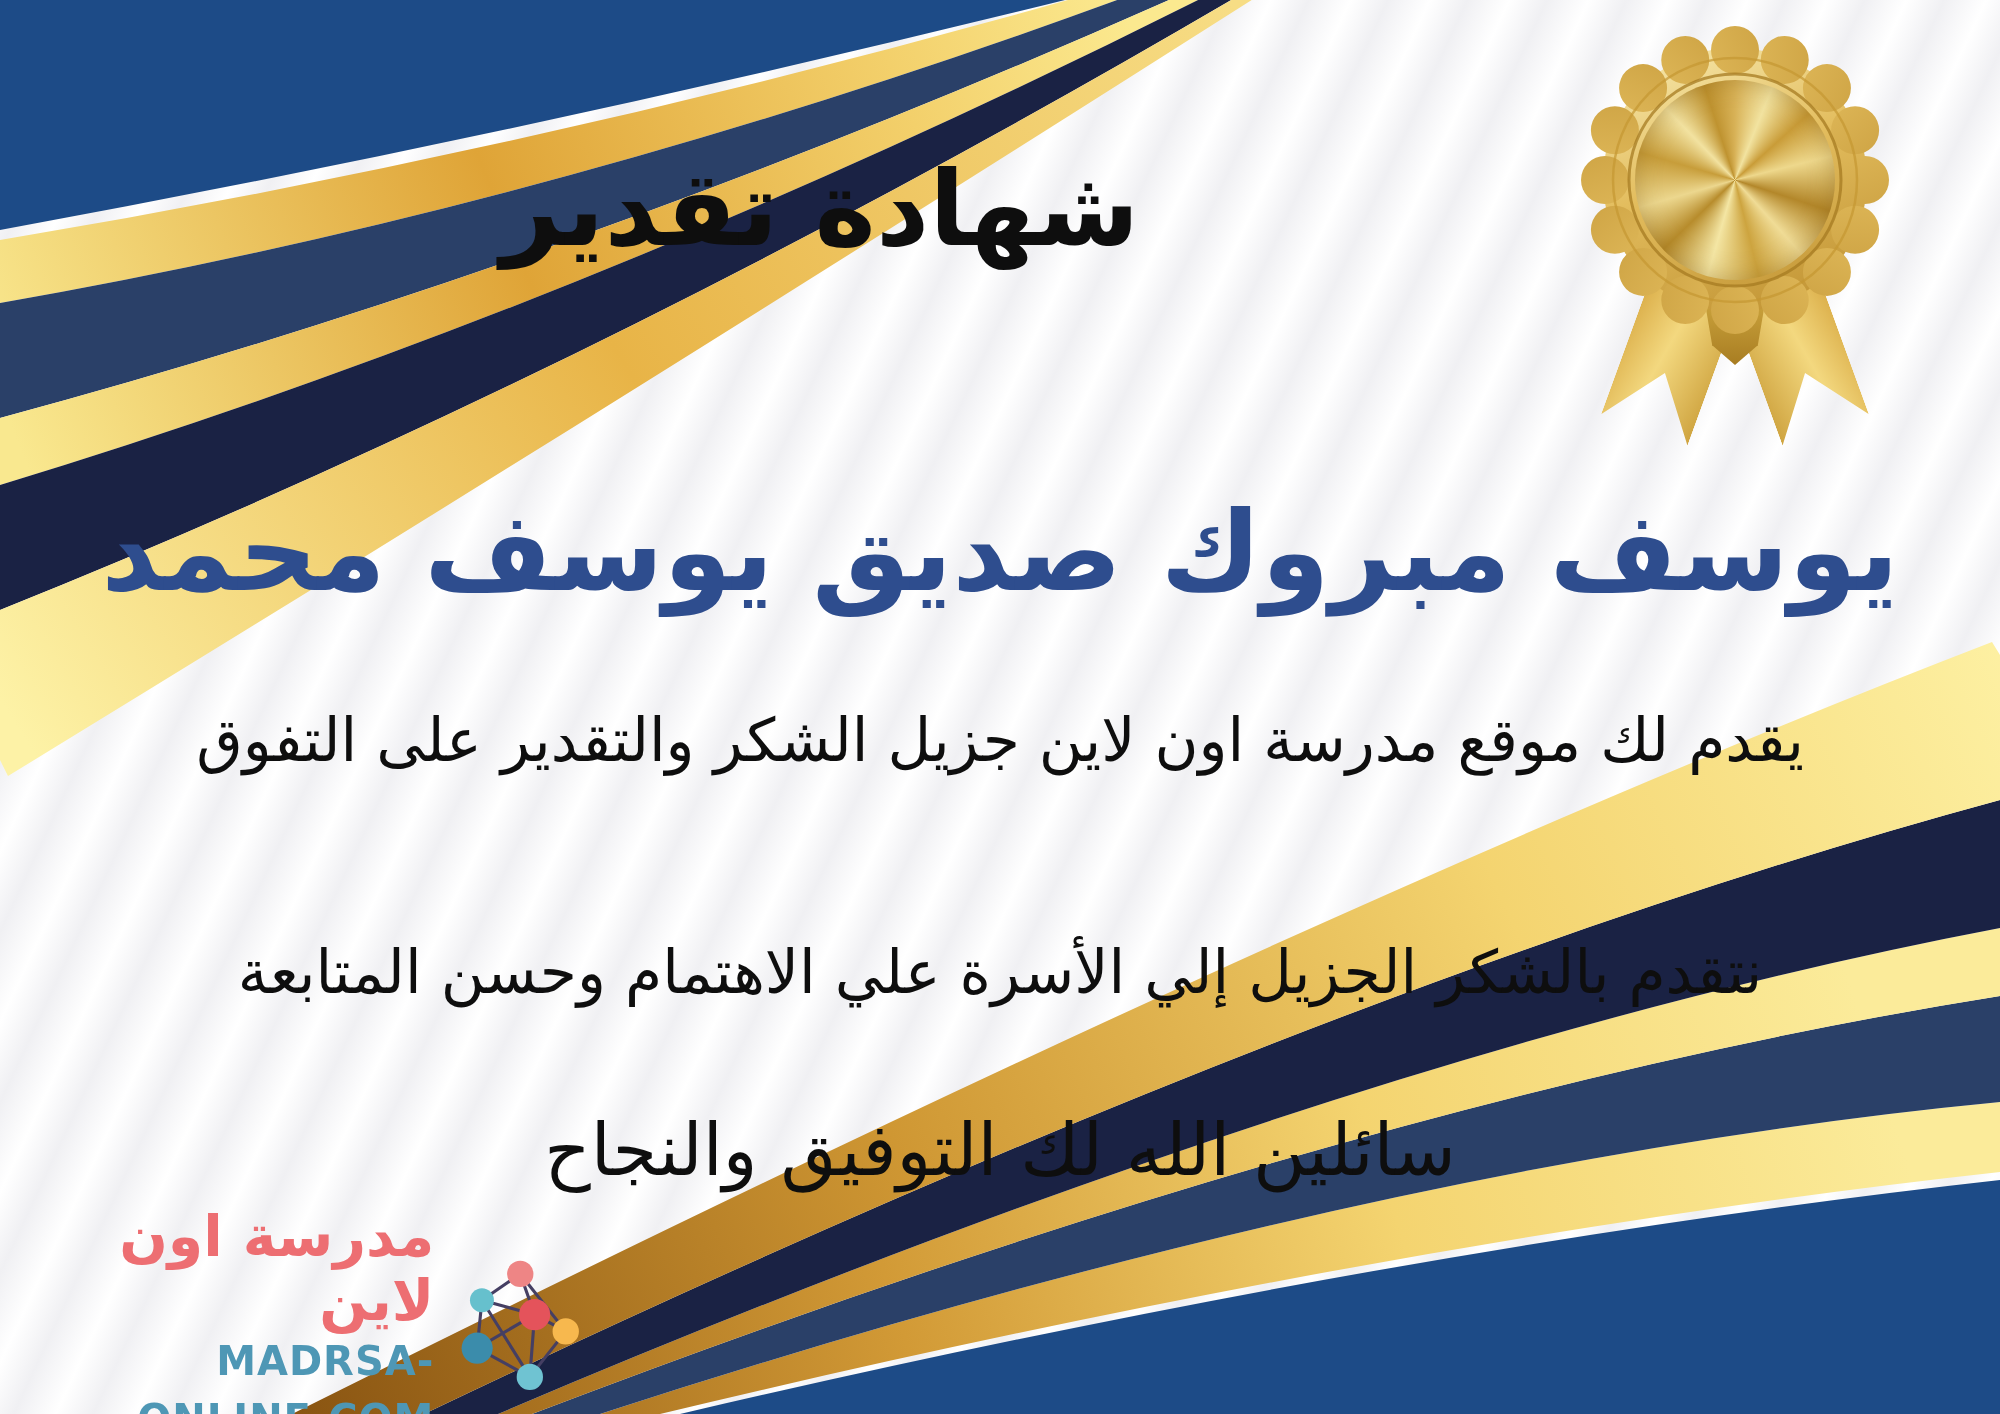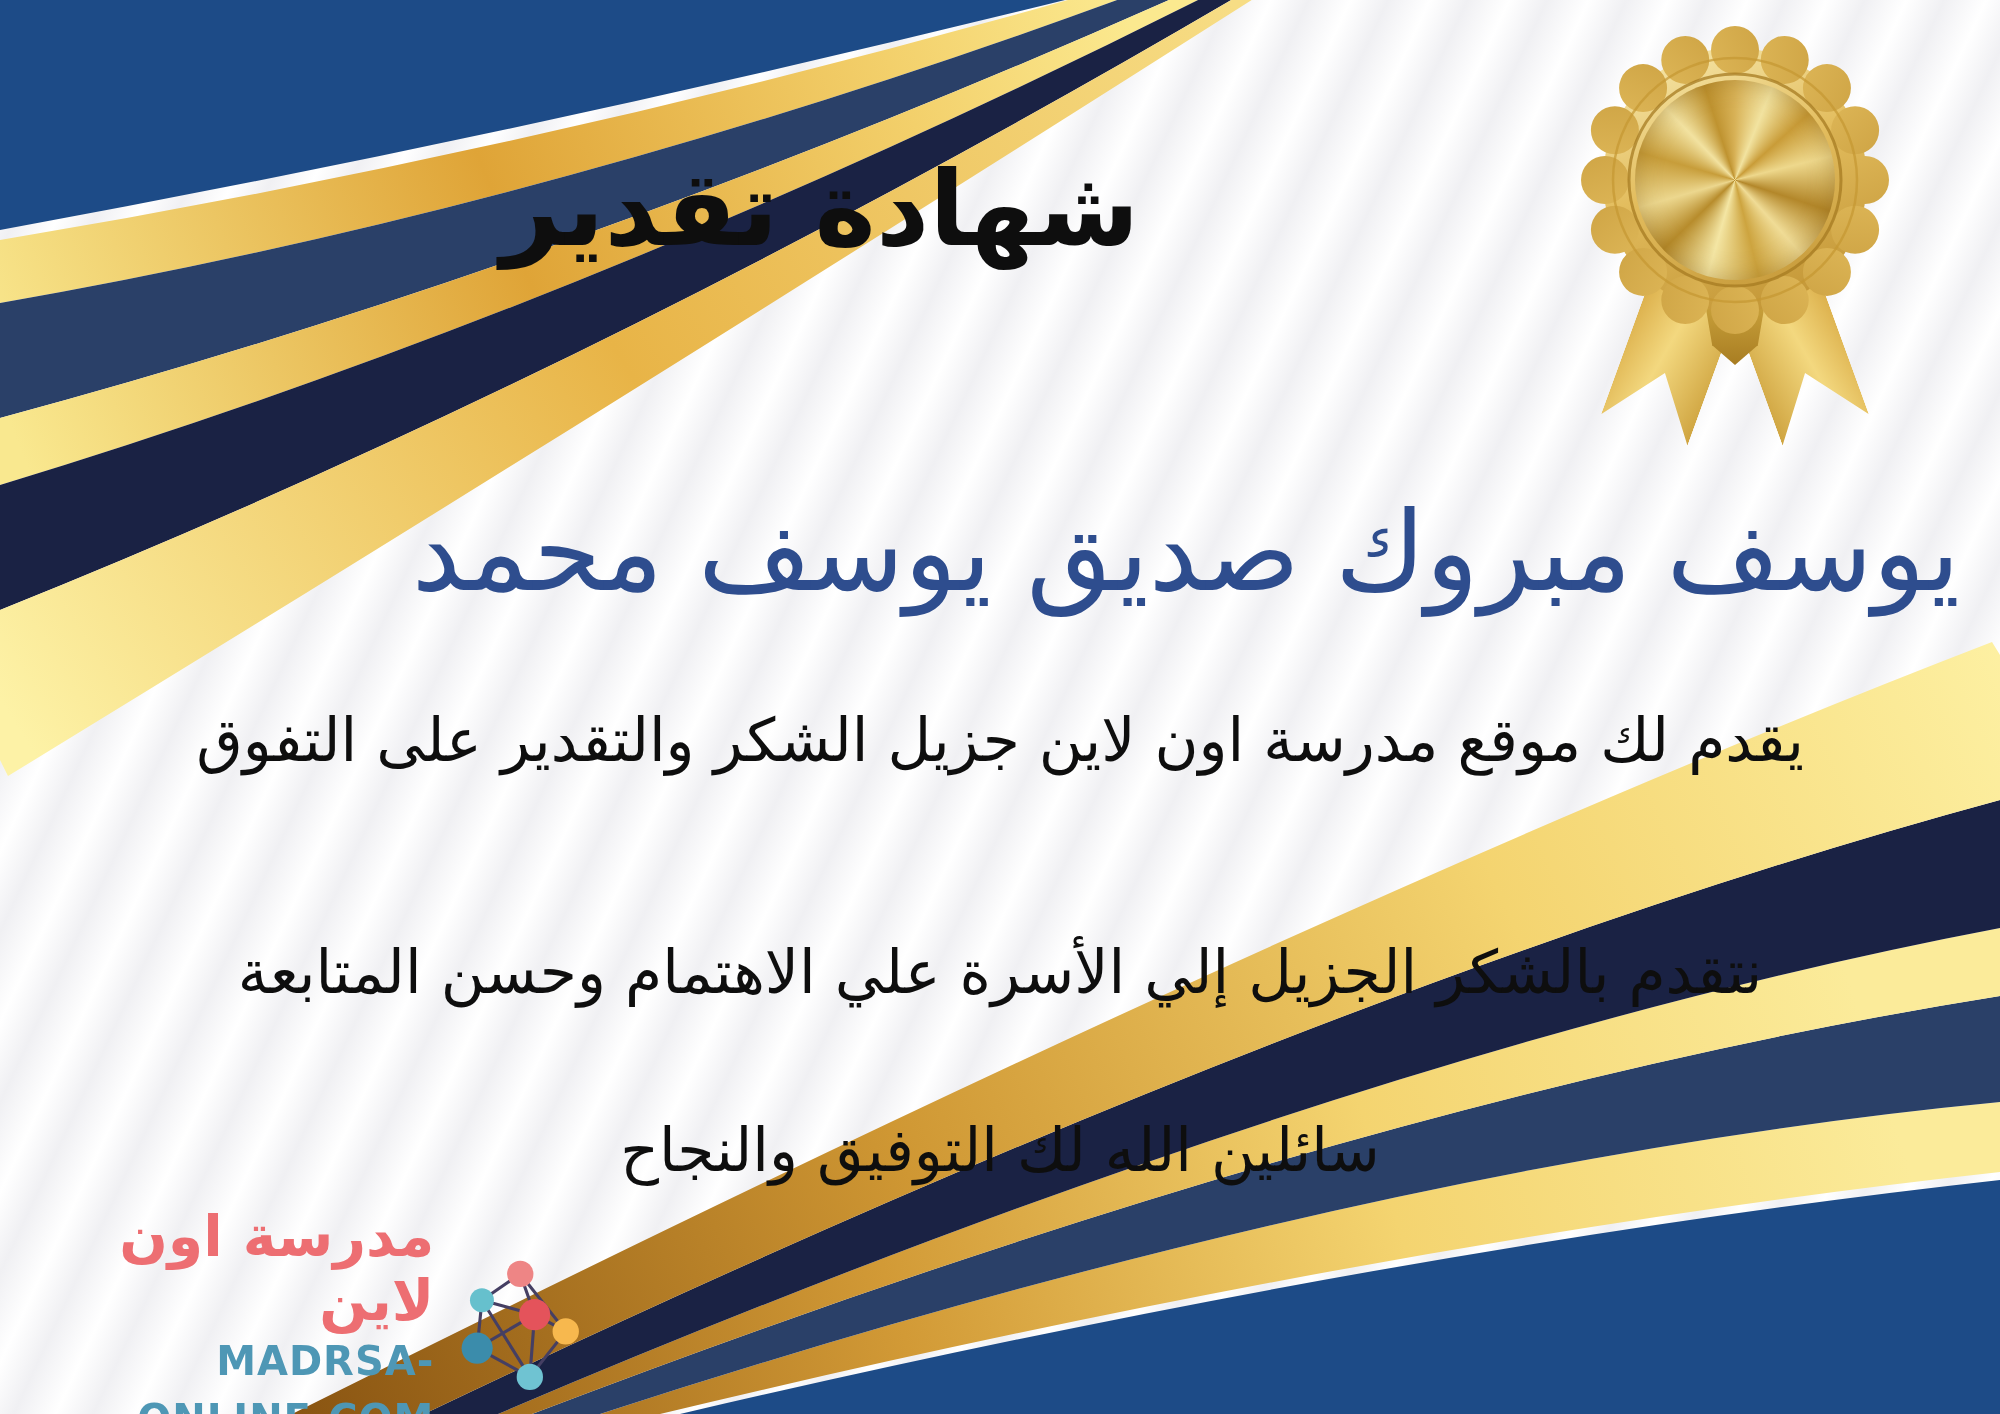--- a/index.html
+++ b/index.html
@@ -29,30 +29,30 @@
   .medal-core{position:absolute;left:70px;top:65px;width:200px;height:200px;border-radius:50%;
     background:conic-gradient(#d8b257,#f2e3a0 22deg,#c99c38 48deg,#eed88c 76deg,#b3872a 108deg,
       #f0dc96 138deg,#cda43f 166deg,#f4e6a4 196deg,#b78c2c 226deg,#ecd78e 254deg,
       #c79d3a 286deg,#f2e2a0 316deg,#bf9330 342deg,#d8b257 360deg);
     box-shadow:inset 0 0 24px rgba(120,80,10,.35);}
 
   
   .cert-text{position:absolute;inset:0;direction:rtl;color:#0e0e0e;border-radius:6px;}
   .title{position:absolute;top:148px;left:0;width:1640px;text-align:center;
     font-size:104px;font-weight:700;letter-spacing:1px;}
-  .student-name{position:absolute;top:488px;left:40px;width:1920px;
-    font-size:110px;font-weight:400;color:#2E4D8E;}
+  .student-name{position:absolute;top:488px;left:40px;width:1920px;text-align:center;
+    font-size:110px;font-weight:700;color:#2E4D8E;}
   .body-line{position:absolute;left:40px;width:1920px;text-align:center;
     font-size:60px;line-height:104px;font-weight:500;}
   .line1{top:688px;}
   .line2{top:816px;}
   .line3{top:920px;}
   .score{display:inline-block;margin:0 72px;font-size:76px;font-weight:700;color:#2B4E8E;}
   .closing{position:absolute;top:1098px;left:40px;width:1920px;text-align:center;
-    font-size:60px;line-height:104px;font-weight:500;}
+    font-size:72px;line-height:104px;font-weight:500;}
 
   
   .site-logo{position:absolute;left:14px;top:1248px;width:570px;height:156px;
     display:flex;flex-direction:row;align-items:center;gap:24px;}
   .logo-text{width:428px;text-align:right;direction:rtl;}
   .logo-arabic{font-size:57px;font-weight:700;color:#ED6E72;line-height:64px;}
   .logo-url{font-size:40px;font-weight:700;color:#4E97B5;letter-spacing:1px;
     line-height:58px;direction:ltr;text-align:right;}
   .logo-icon{width:128px;height:140px;}
 </style>

